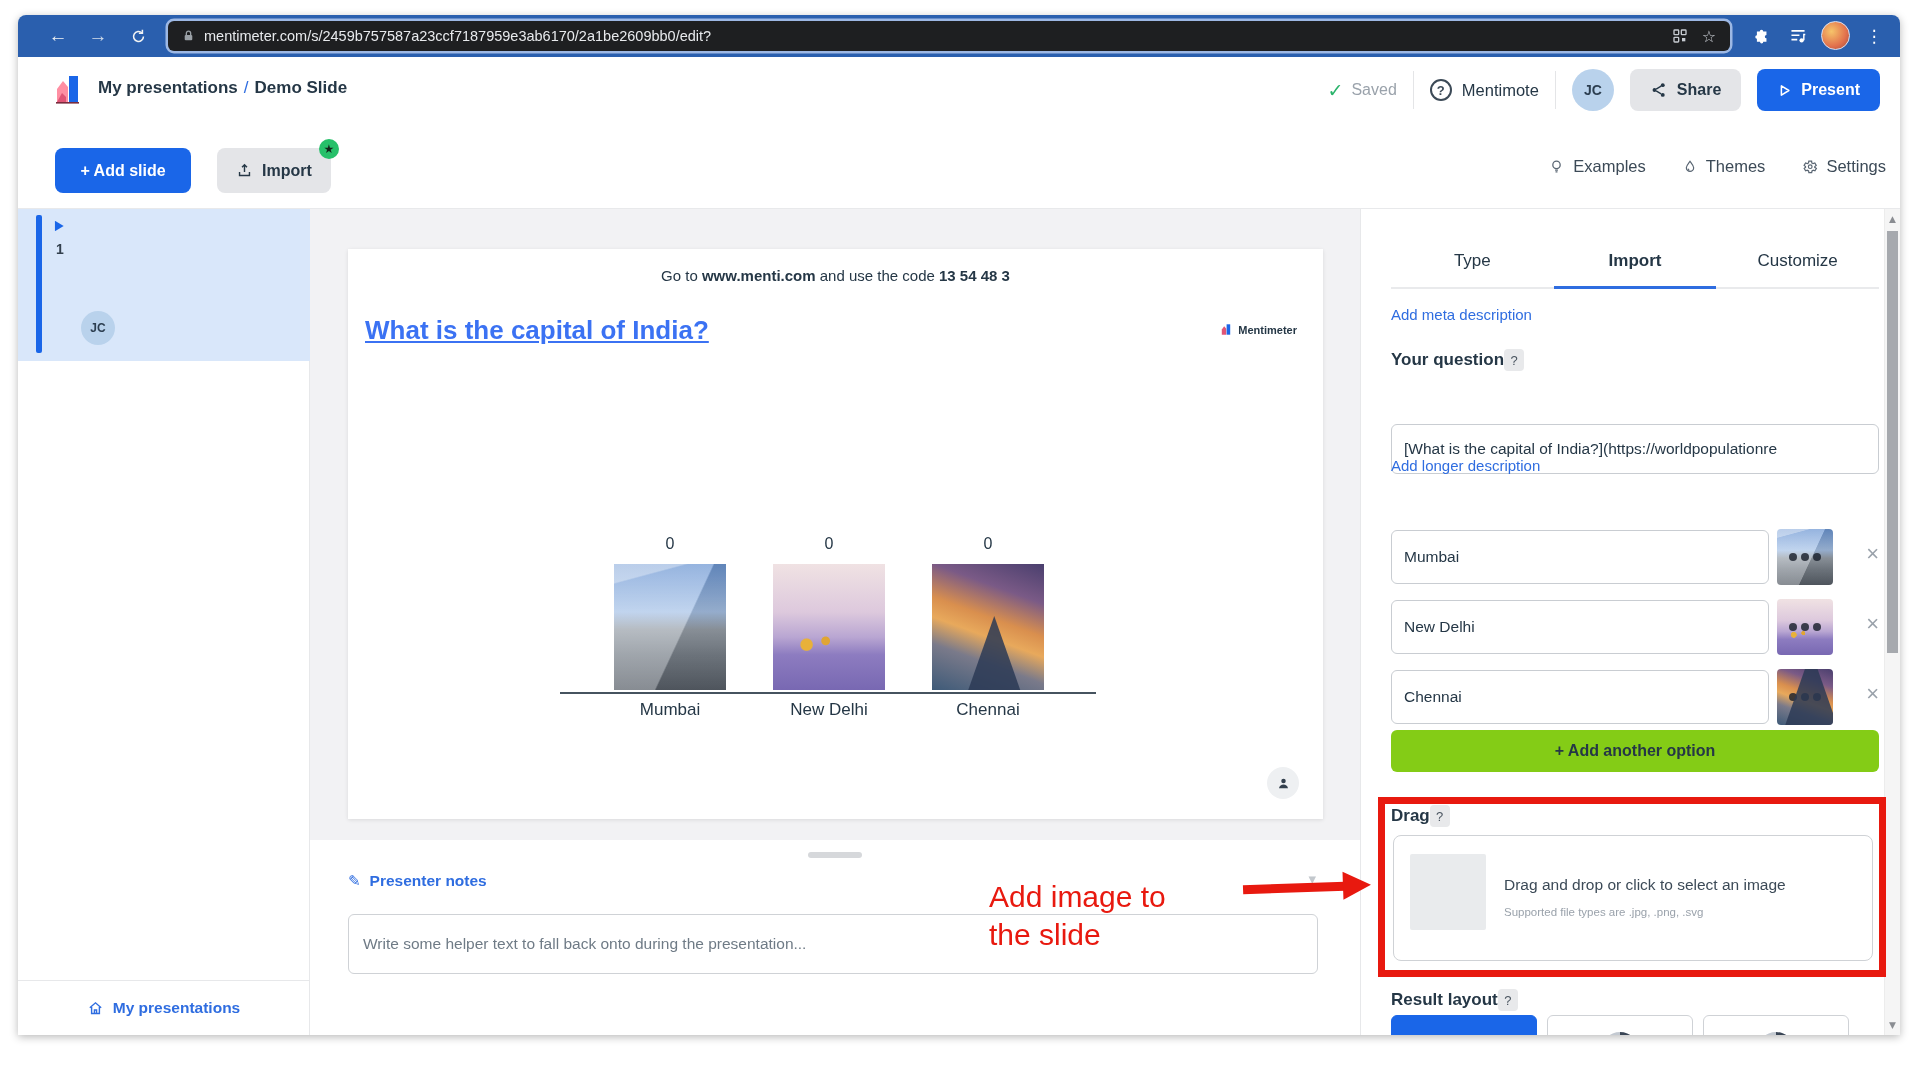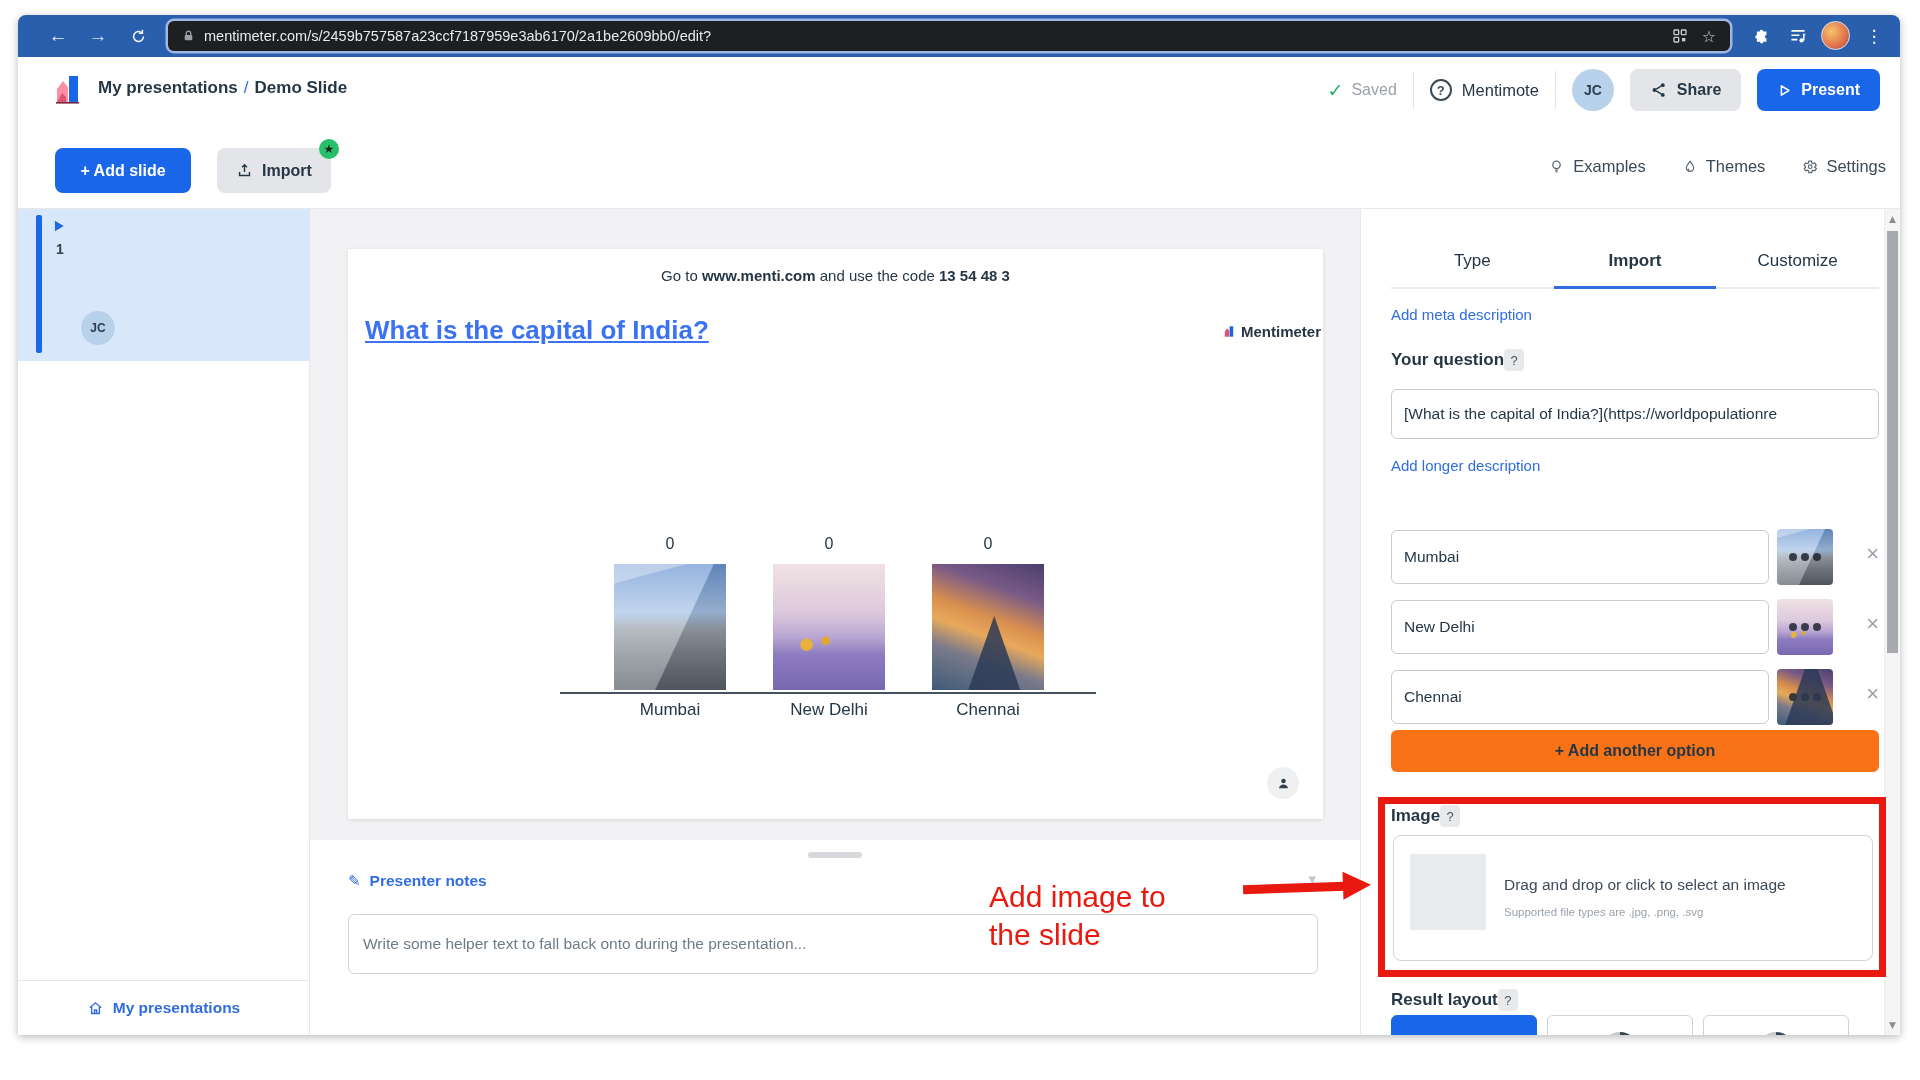--- a/index.html
+++ b/index.html
@@ -83,22 +83,22 @@
                  font-size:15.5px; font-weight:700; cursor:pointer; background:#fff; }
 
   
   .center { position:absolute; left:292px; top:0; bottom:0; width:1050px; }
   .slidecanvas { position:absolute; left:38px; top:40px; width:975px; height:570px; background:#fff;
                  box-shadow:0 1px 4px rgba(0,0,0,.10); }
   .joinbar { position:absolute; left:0; right:0; top:18px; text-align:center; font-size:15px; color:var(--dark_text,#253746); }
   .joinbar b { font-weight:700; }
   .slide-title { position:absolute; left:17px; top:66px; font-size:26px; font-weight:700;
                  color:var(--title_blue,#3b72f3); text-decoration:underline; cursor:pointer; }
-  .slide-brand { position:absolute; right:2px; top:74px; display:flex; align-items:center; gap:5px;
-                 font-size:15px; font-weight:700; color:var(--dark_text,#253746); }
+  .slide-brand { position:absolute; right:26px; top:74px; display:flex; align-items:center; gap:5px;
+                 font-size:11px; font-weight:700; color:var(--dark_text,#253746); }
   .chart { position:absolute; left:212px; top:286px; width:536px; }
   .chart .axis { position:absolute; left:0; top:157px; width:536px; height:2px; background:#46535f; }
   .col { position:absolute; width:112px; text-align:center; }
   .col .zero { font-size:16px; color:var(--dark_text,#253746); height:24px; }
   .col .photo { width:112px; height:126px; margin-top:5px; }
   .col .cat { margin-top:10px; font-size:17px; color:var(--dark_text,#253746); }
   .col1 { left:54px; } .col2 { left:213px; } .col3 { left:372px; }
   .person-badge { position:absolute; right:24px; top:518px; width:32px; height:32px; border-radius:50%;
                   background:#eef0f2; display:flex; align-items:center; justify-content:center; cursor:pointer; }
 
@@ -139,30 +139,30 @@
   .tab { flex:1; display:flex; align-items:center; justify-content:center; font-size:17px; color:var(--dark_text,#253746);
          cursor:pointer; border-bottom:3px solid transparent; margin-bottom:-2px; }
   .tab.active { font-weight:700; border-bottom-color:var(--link_blue,#2f6de0); }
   .plink { position:absolute; left:30px; font-size:15px; color:var(--link_blue,#2f6de0); cursor:pointer; }
   .plabel { position:absolute; left:30px; display:flex; align-items:center; font-size:17px; font-weight:700;
             color:var(--dark_text,#253746); }
   .qbadge { width:20px; height:22px; background:#e8e9eb; border-radius:4px; display:flex; align-items:center;
             justify-content:center; font-size:13px; font-weight:400; color:#4a5560; cursor:pointer; }
   .pinput { position:absolute; left:30px; width:488px; height:50px; border:1px solid #c9cdd2; border-radius:6px;
             font-family:inherit; font-size:15.5px; color:var(--dark_text,#253746); padding:0 12px; outline:none;
-            white-space:nowrap; overflow:hidden; background:#fff; }
+            white-space:nowrap; overflow:hidden; background:#fff;margin-top:35px; }
   .optrow { position:absolute; left:30px; width:488px; height:56px; }
   .optrow input { position:absolute; left:0; top:1px; width:378px; height:54px; border:1px solid #c9cdd2;
                   border-radius:6px; font-family:inherit; font-size:15.5px; color:var(--dark_text,#253746);
                   padding:0 12px; outline:none; }
   .optthumb { position:absolute; left:386px; top:0; width:56px; height:56px; border-radius:4px; cursor:pointer; overflow:hidden; }
   .optthumb .dots { position:absolute; left:50%; top:50%; transform:translate(-50%,-50%); display:flex; gap:4px; }
   .optthumb .dots i { width:8px; height:8px; border-radius:50%; background:rgba(26,32,44,.82); }
   .optclose { position:absolute; right:0; top:14px; font-size:22px; color:#9aa2ab; cursor:pointer; line-height:1; }
-  .addopt { position:absolute; left:30px; top:521px; width:488px; height:42px; background:#f97316; border:none;
+  .addopt { position:absolute; left:30px; top:521px; width:488px; height:42px; background:#84cc16; border:none;
             border-radius:6px; font-family:inherit; font-size:16px; font-weight:700; color:var(--dark_text,#253746); cursor:pointer; }
   .dropzone { position:absolute; left:32px; top:626px; width:480px; height:126px; background:#fff;
               border:1px solid #cfd2d6; border-radius:8px; cursor:pointer; }
   .dz-square { position:absolute; left:16px; top:18px; width:76px; height:76px; background:#e9ebed; border-radius:2px; }
   .dz-title { position:absolute; left:110px; top:40px; font-size:15.5px; color:#3c4a57; }
   .dz-sub { position:absolute; left:110px; top:70px; font-size:11.5px; color:#9aa2ab; }
   .layoutrow { position:absolute; left:30px; top:806px; display:flex; gap:10px; }
   .laybtn { width:146px; height:42px; border-radius:6px; border:1px solid #cfd2d6; background:#fff; cursor:pointer;
             display:flex; align-items:center; justify-content:center; }
   .laybtn.sel { background:var(--accent_blue,#1a66e8); border-color:var(--accent_blue,#1a66e8); }
@@ -462,21 +462,21 @@
                 <i></i>
                 <i></i>
               </span>
             </div>
           <div class="optclose">×</div>
         </div>
 
         <button class="addopt">+ Add another option</button>
 
         <div class="plabel" style="top:596px;">
-          <span>Image</span>
+          <span>Drag</span>
           <span class="qbadge">?</span>
         </div>
         <div class="dropzone">
           <div class="dz-square"></div>
           <div class="dz-title">Drag and drop or click to select an image</div>
           <div class="dz-sub">Supported file types are .jpg, .png, .svg</div>
         </div>
 
         <div class="plabel" style="top:780px;">
           <span>Result layout</span>

